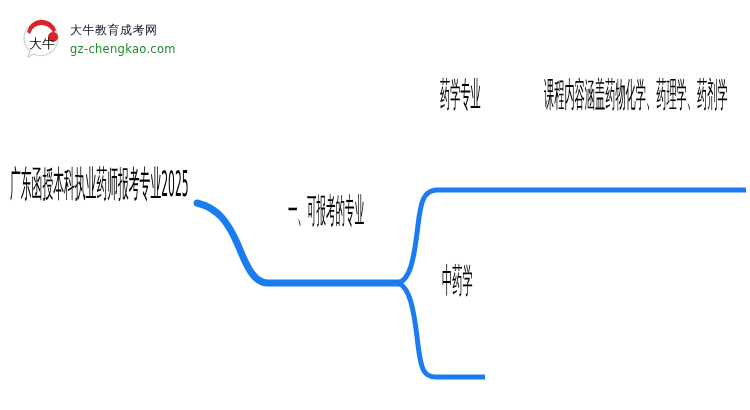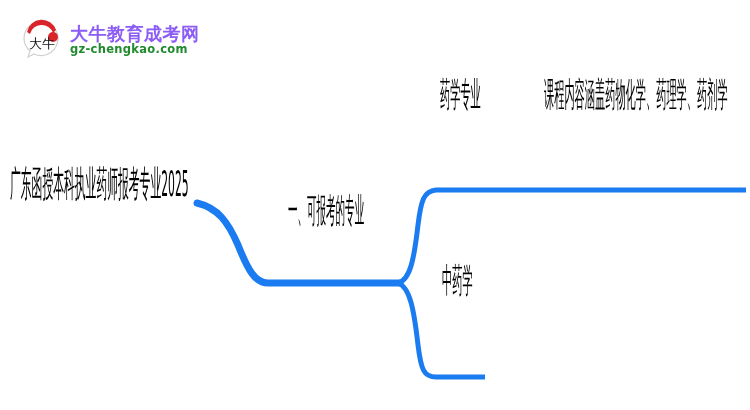--- a/index.html
+++ b/index.html
@@ -1,20 +1,20 @@
 <!DOCTYPE html>
 <html><head>
 <meta charset="utf-8">
 <style>
   html, body { margin:0; padding:0; background:#ffffff; }
   body { width:750px; height:410px; position:relative; overflow:hidden; font-family:"DejaVu Sans", sans-serif; }
   .logo { position:absolute; left:14px; top:14px; width:200px; height:50px;text-align:right; }
   .logo-badge { position:absolute; left:6px; top:4px; width:42px; height:40px; }
-  .logo-title { position:absolute; left:56px; top:8px; font-size:18px; font-weight:bold; color:#8b5cf6; letter-spacing:0.5px; white-space:nowrap; }
-  .logo-url { position:absolute; left:56px; top:28px; font-size:11.5px; font-weight:bold; color:#1f8a2e; letter-spacing:0.3px; white-space:nowrap; }
+  .logo-title { position:absolute; left:56px; top:8px; font-size:12px; font-weight:normal; color:#0f172a; letter-spacing:0.5px; white-space:nowrap; }
+  .logo-url { position:absolute; left:56px; top:28px; font-size:11.5px; font-weight:normal; color:#1f8a2e; letter-spacing:0.3px; white-space:nowrap; }
   .node-text { position:absolute; color:#000; white-space:nowrap; transform-origin:left top; font-family:"DejaVu Sans", sans-serif; }
   .t-root { left:10px; top:160px; font-size:36px; transform:scaleX(0.30); }
   .t-lvl1 { left:288px; top:188px; font-size:34px; transform:scaleX(0.28); }
   .t-pharm { left:440px; top:72px; font-size:34px; transform:scaleX(0.30); }
   .t-desc { left:544px; top:72px; font-size:34px; transform:scaleX(0.30); }
   .t-tcm { left:442px; top:258px; font-size:34px; transform:scaleX(0.30); }
   svg.lines { position:absolute; left:0; top:0; }
 </style>
 </head>
 <body>

